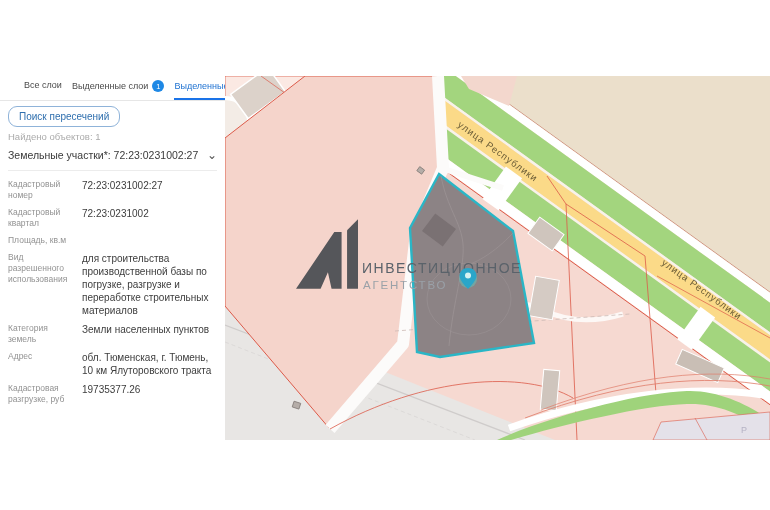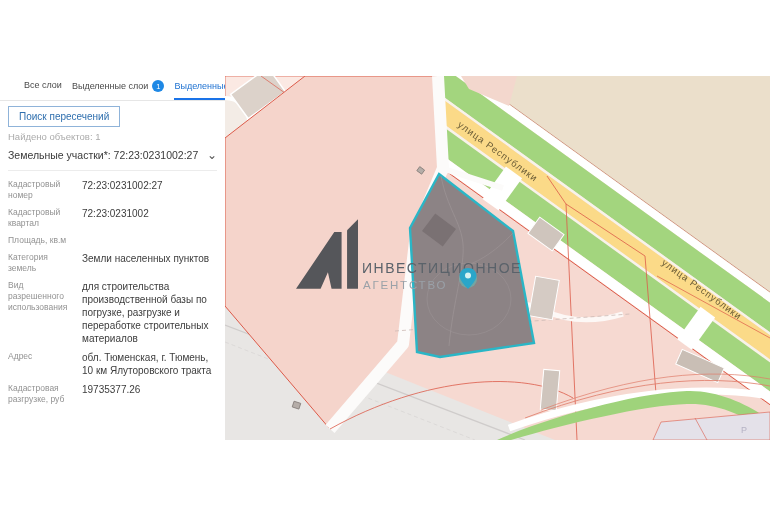--- a/index.html
+++ b/index.html
@@ -9,21 +9,21 @@
   .sidebar{position:absolute;left:0;top:0;width:225px;height:510px;background:#fff;}
   .tabbar{position:absolute;left:0;top:80px;width:225px;height:21px;display:flex;gap:10px;
           padding-left:24px;box-sizing:border-box;border-bottom:1px solid #e6e6e6;align-items:flex-start;}
   .tab{font-size:9px;color:#4a4a4a;white-space:nowrap;display:flex;align-items:center;gap:4px;
        padding-bottom:6px;border-bottom:2px solid transparent;cursor:pointer;}
   .tab.active{color:#1f72d1;border-bottom-color:#1a73e8;}
   .badge{display:inline-flex;align-items:center;justify-content:center;width:12px;height:12px;
          border-radius:50%;background:#1e88e5;color:#fff;font-size:7.5px;}
   .tab .close{color:#8a8a8a;font-size:10px;margin-left:2px;}
   .search-btn{position:absolute;left:8px;top:106px;background:#fff;border:1px solid #8fb3d9;
-              border-radius:0;color:#2f6fae;font-size:10px;padding:4px 10px;cursor:pointer;
+              border-radius:9px;color:#2f6fae;font-size:10px;padding:4px 10px;cursor:pointer;
               font-family:"Liberation Sans", sans-serif;}
   .found{position:absolute;left:8px;top:131px;font-size:9.5px;color:#ababab;}
   .group-row{position:absolute;left:8px;top:149px;width:209px;display:flex;justify-content:space-between;
              align-items:center;font-size:10.5px;color:#3a3a3a;cursor:pointer;text-align:right;}
   .group-row .chev{font-size:12px;color:#555;line-height:8px;}
   .divider{position:absolute;left:8px;top:170px;width:209px;border-top:1px solid #ececec;}
   .details{position:absolute;left:8px;top:179px;width:209px;}
   .drow{display:flex;margin-bottom:6px;}
   .dlabel{width:74px;flex:0 0 74px;font-size:8.5px;color:#929292;line-height:1.3;padding-right:6px;box-sizing:border-box;}
   .dvalue{flex:1;font-size:10px;color:#3d3d3d;line-height:1.3;}
@@ -69,26 +69,26 @@
         <div class="dvalue">72:23:0231002:27</div>
       </div>
       <div class="drow">
         <div class="dlabel">Кадастровый квартал</div>
         <div class="dvalue">72:23:0231002</div>
       </div>
       <div class="drow">
         <div class="dlabel">Площадь, кв.м</div>
       </div>
       <div class="drow">
+        <div class="dlabel">Вид разрешенного использования</div>
+        <div class="dvalue">для строительства производственной базы по погрузке, разгрузке и переработке строительных материалов</div>
+      </div>
+      <div class="drow">
         <div class="dlabel">Категория земель</div>
         <div class="dvalue">Земли населенных пунктов</div>
-      </div>
-      <div class="drow">
-        <div class="dlabel">Вид разрешенного использования</div>
-        <div class="dvalue">для строительства производственной базы по погрузке, разгрузке и переработке строительных материалов</div>
       </div>
       <div class="drow">
         <div class="dlabel">Адрес</div>
         <div class="dvalue">обл. Тюменская, г. Тюмень, 10 км Ялуторовского тракта</div>
       </div>
       <div class="drow">
         <div class="dlabel">Кадастровая разгрузке, руб</div>
         <div class="dvalue">19735377.26</div>
       </div>
     </div>

